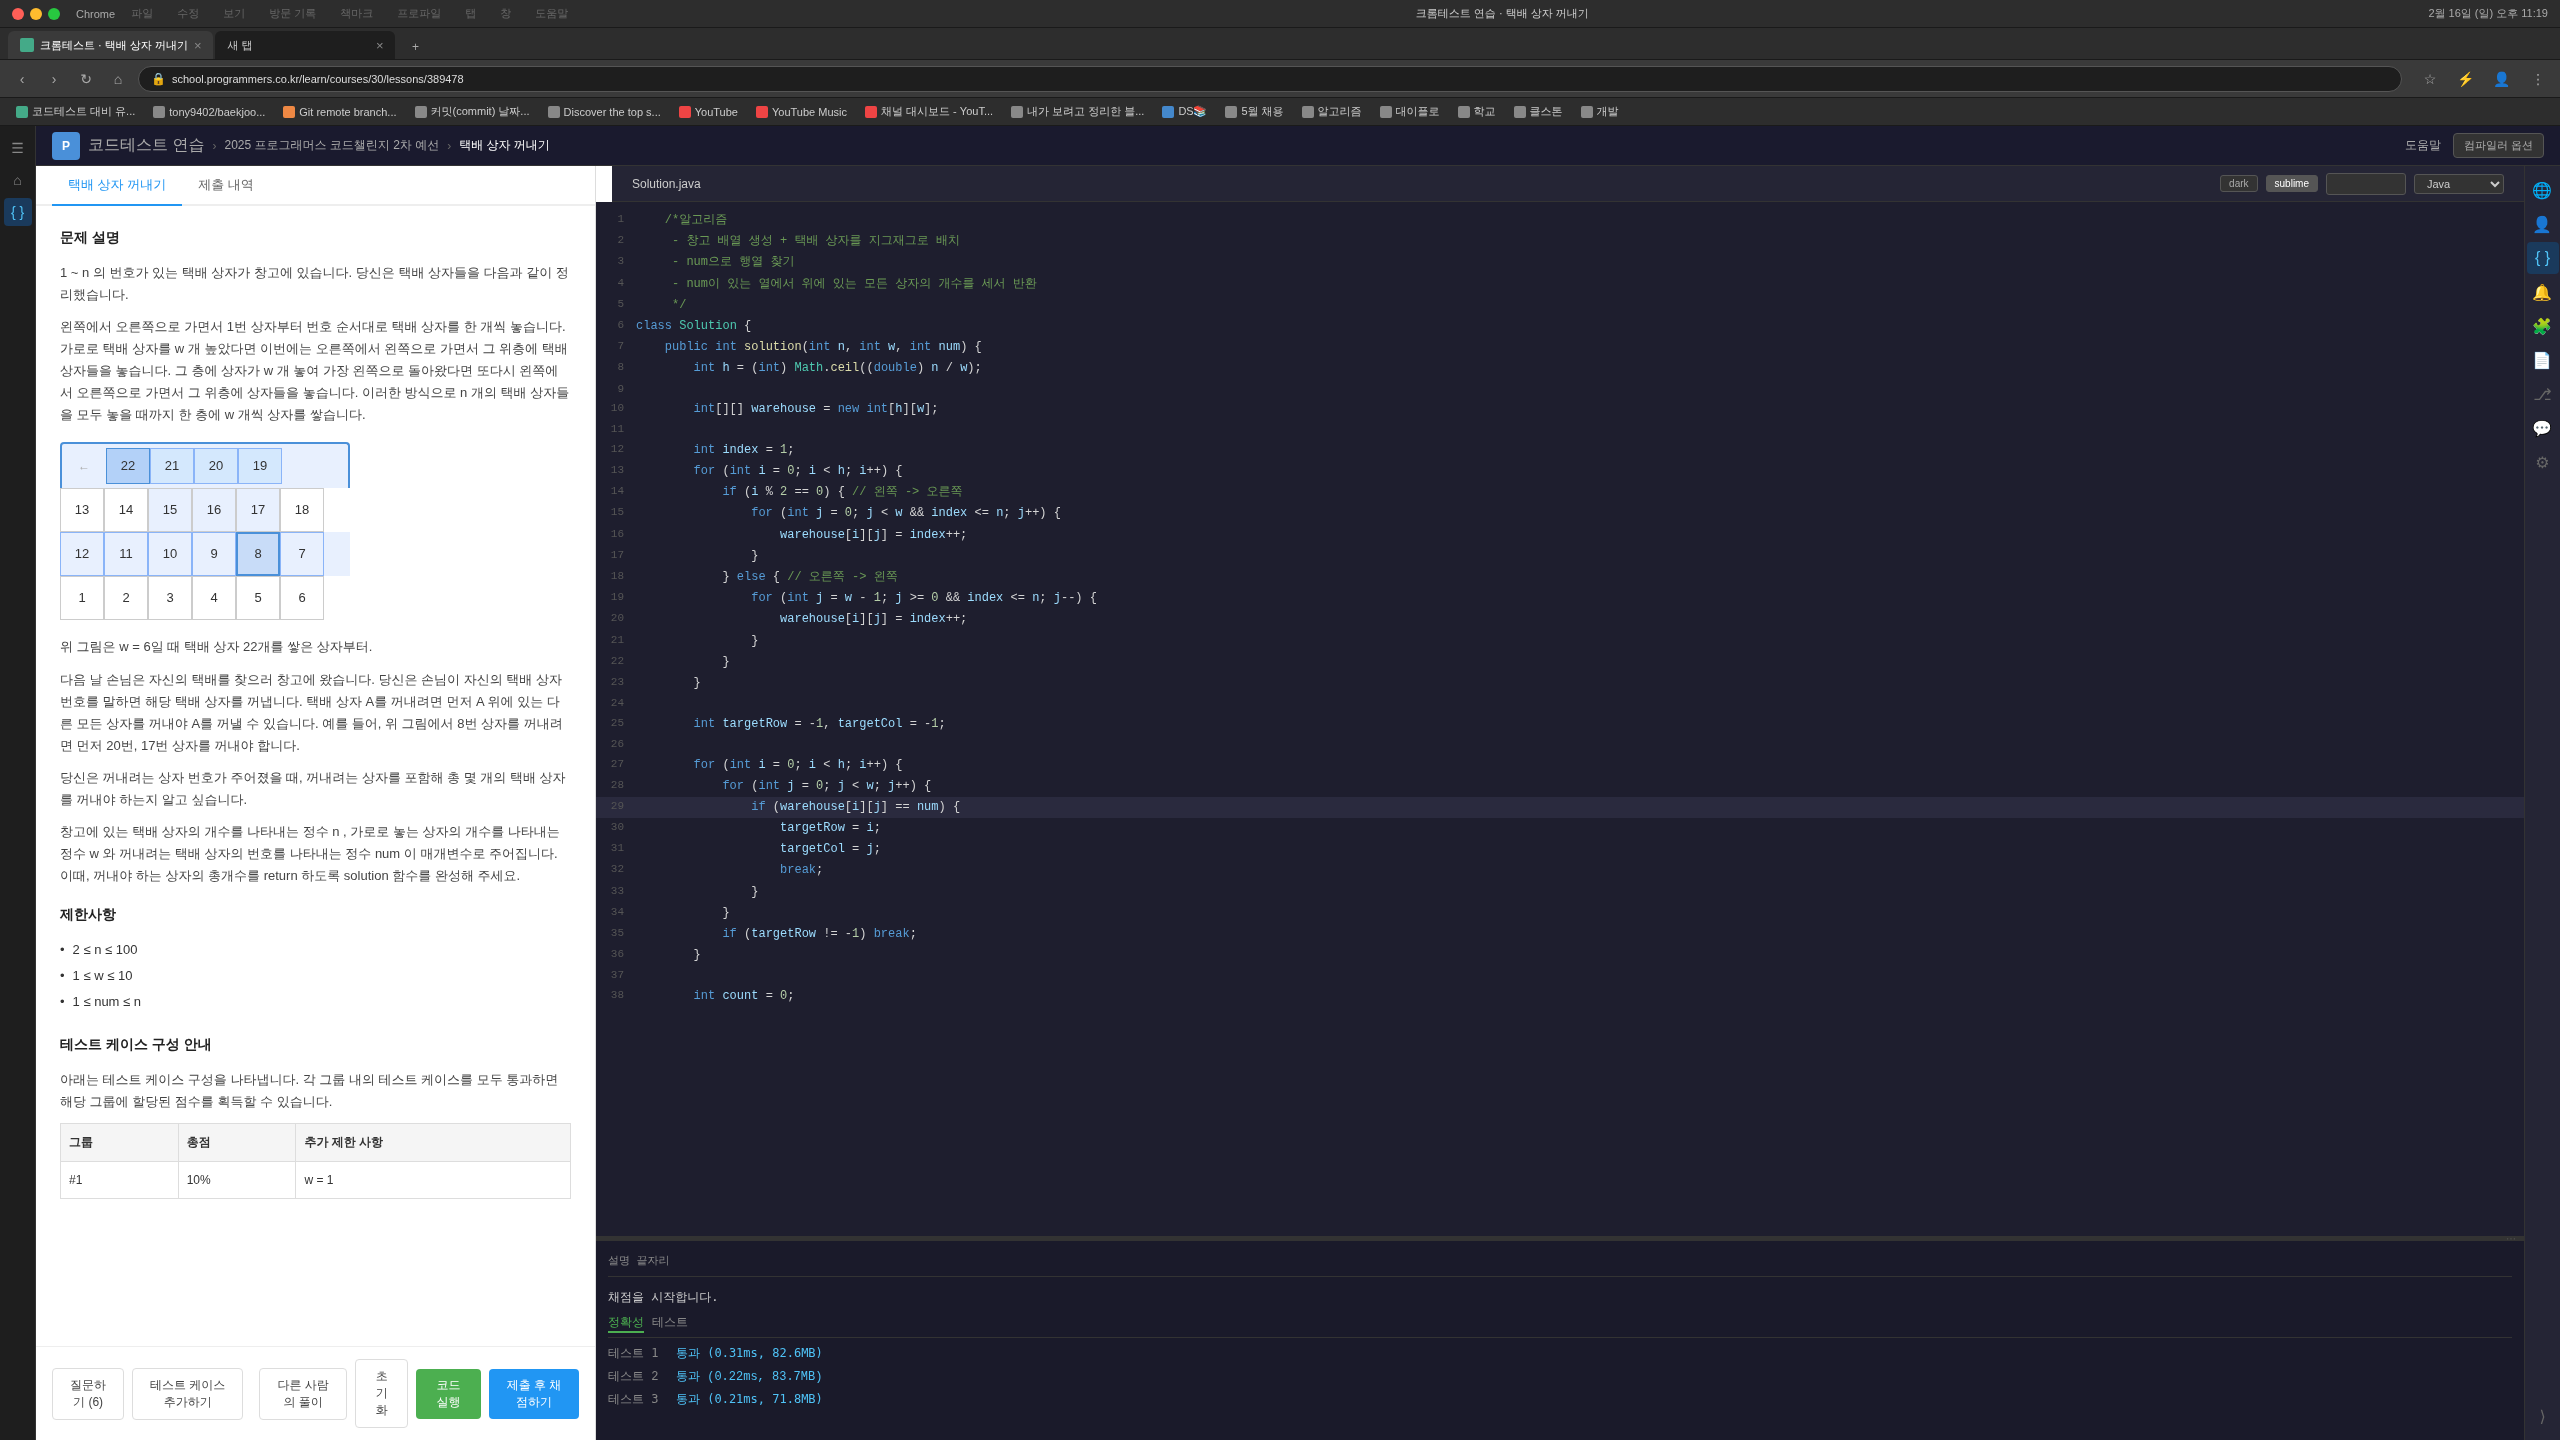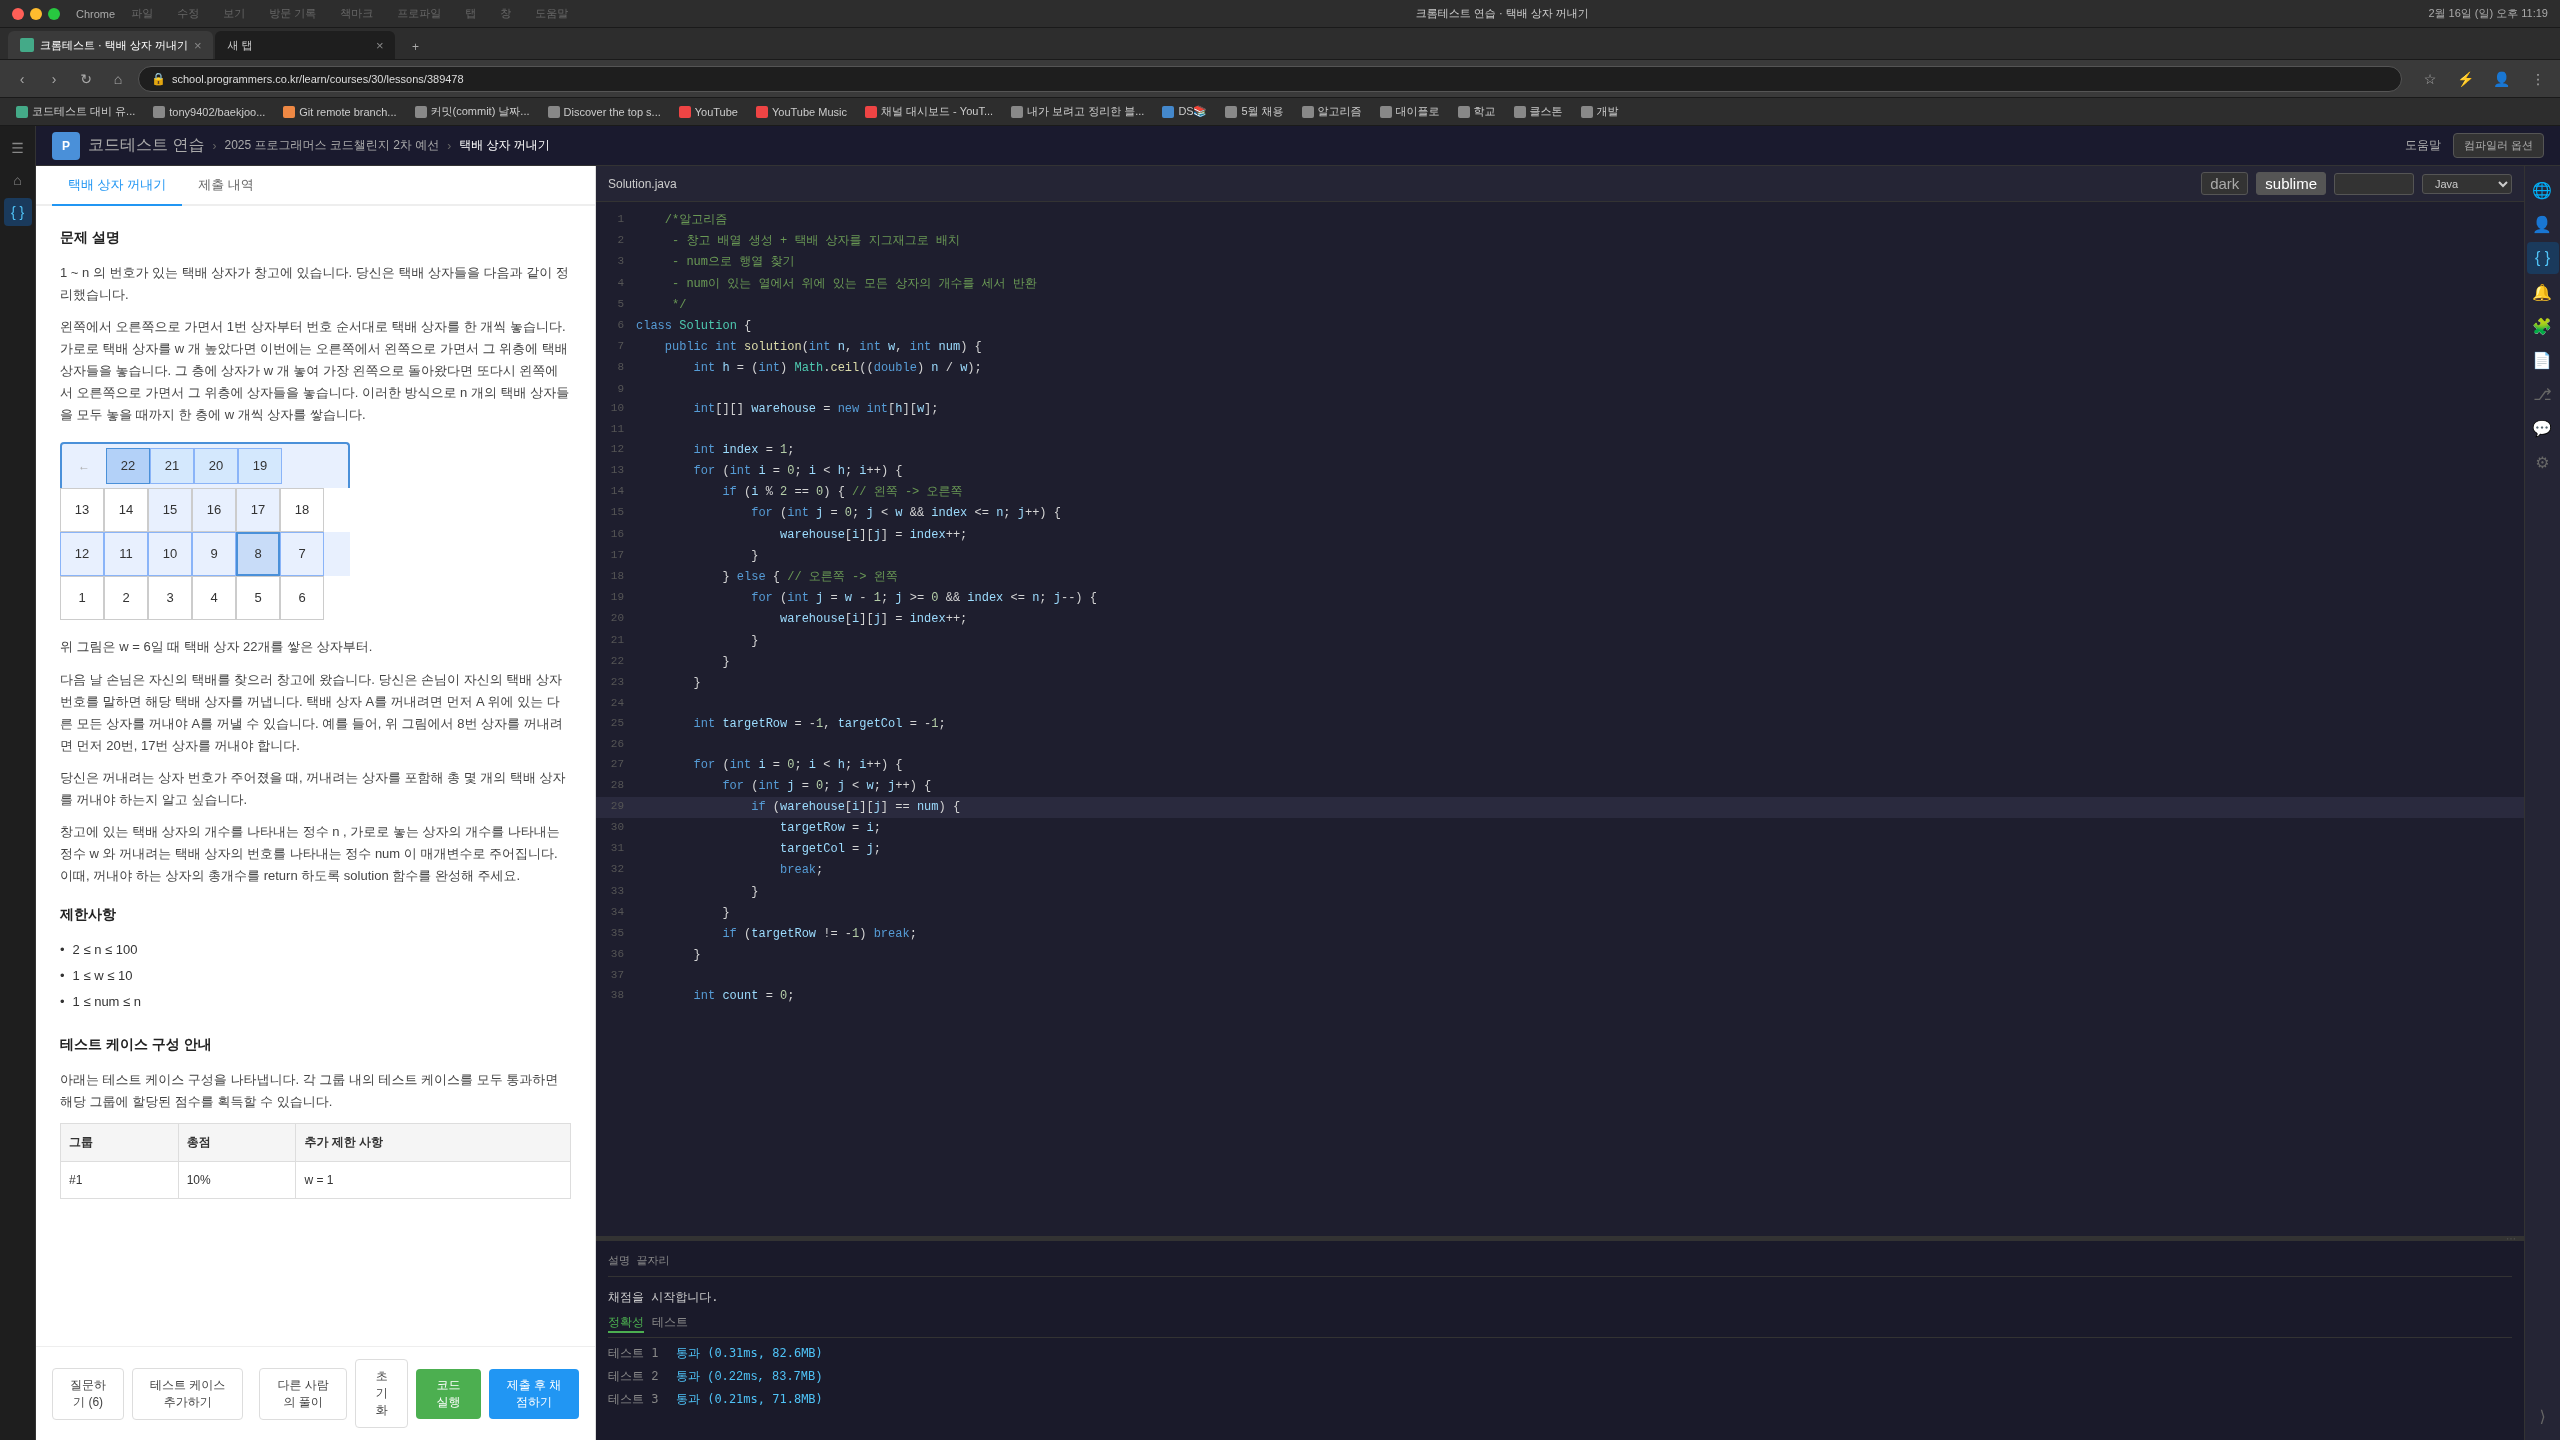--- a/index.html
+++ b/index.html
@@ -280,27 +280,28 @@
       padding: 8px 16px;
       font-size: 12px;
       cursor: pointer;
       color: #fff;
     }
     .editor-top-bar {
       height: 36px;
       background: #252535;
       display: flex;
       align-items: center;
-      padding: 0 12px;
+      padding: 0 20px;
       gap: 8px;
       border-bottom: 1px solid #333;
+      margin-left: 16px;
     }
     .editor-filename { color: #ccc; font-size: 12px; }
     .editor-top-bar-right { margin-left: auto; display: flex; gap: 8px; align-items: center; }
-    .theme-btn { background: #333; border: 1px solid #555; color: #aaa; border-radius: 3px; padding: 2px 8px; font-size: 15px; cursor: pointer; }
+    .theme-btn { background: #333; border: 1px solid #555; color: #aaa; border-radius: 3px; padding: 2px 8px; font-size: 10px; cursor: pointer; }
     .theme-btn.active { background: #555; color: #fff; }
     .lang-select { background: #333; border: 1px solid #555; color: #ccc; border-radius: 3px; padding: 2px 8px; font-size: 11px; }
 
     
     .code-area {
       flex: 1;
       overflow-y: auto;
       font-family: 'Courier New', Courier, monospace;
       font-size: 12px;
       line-height: 1.6;

